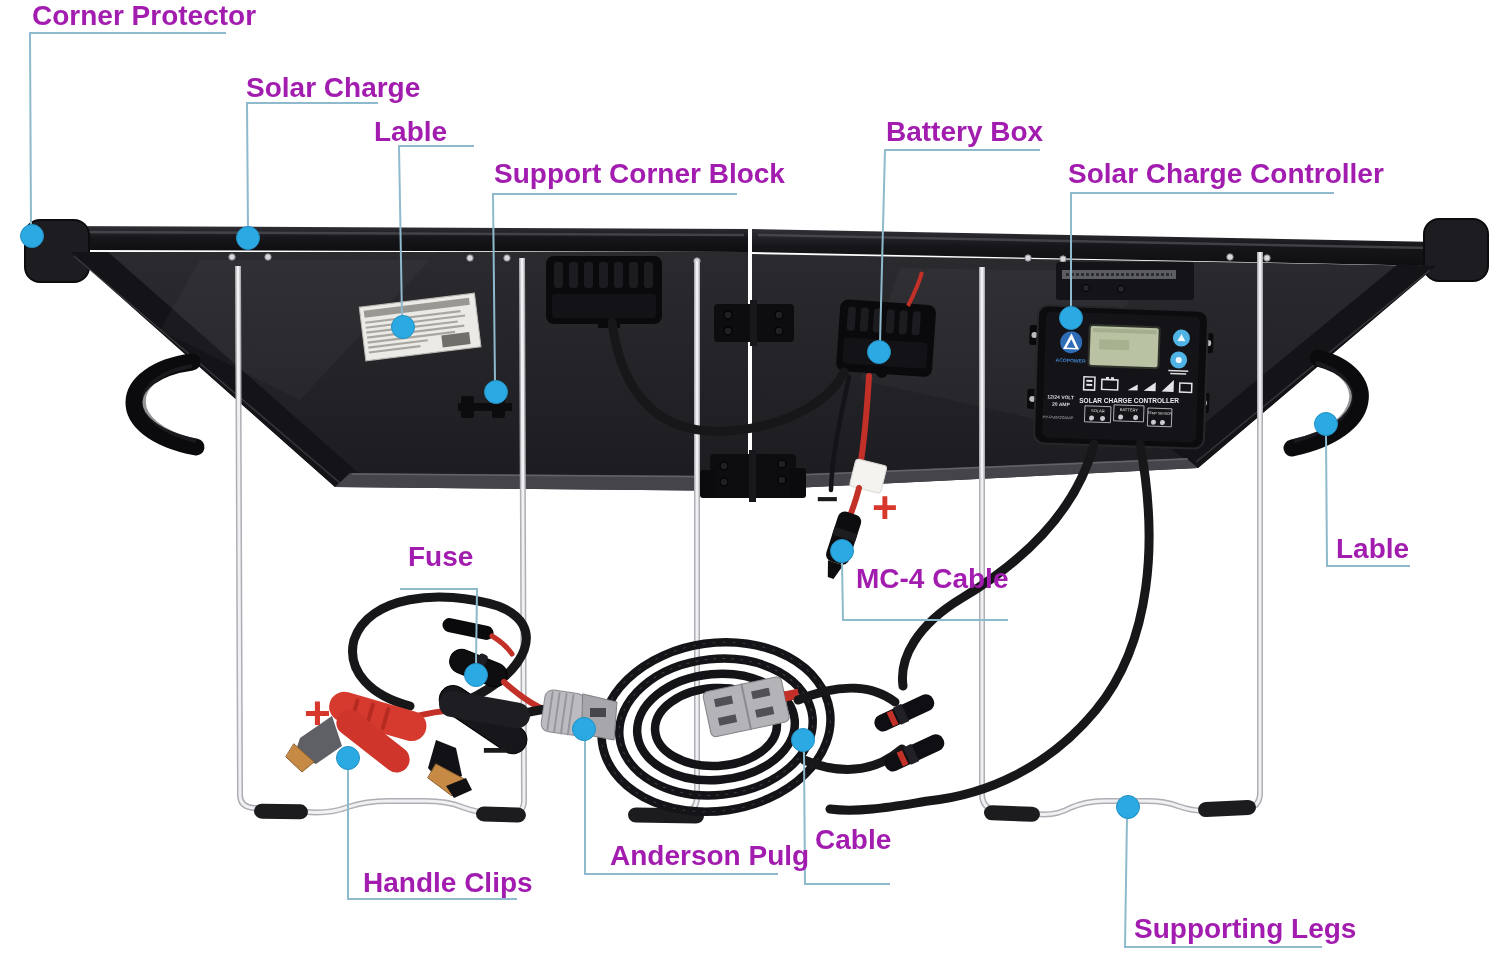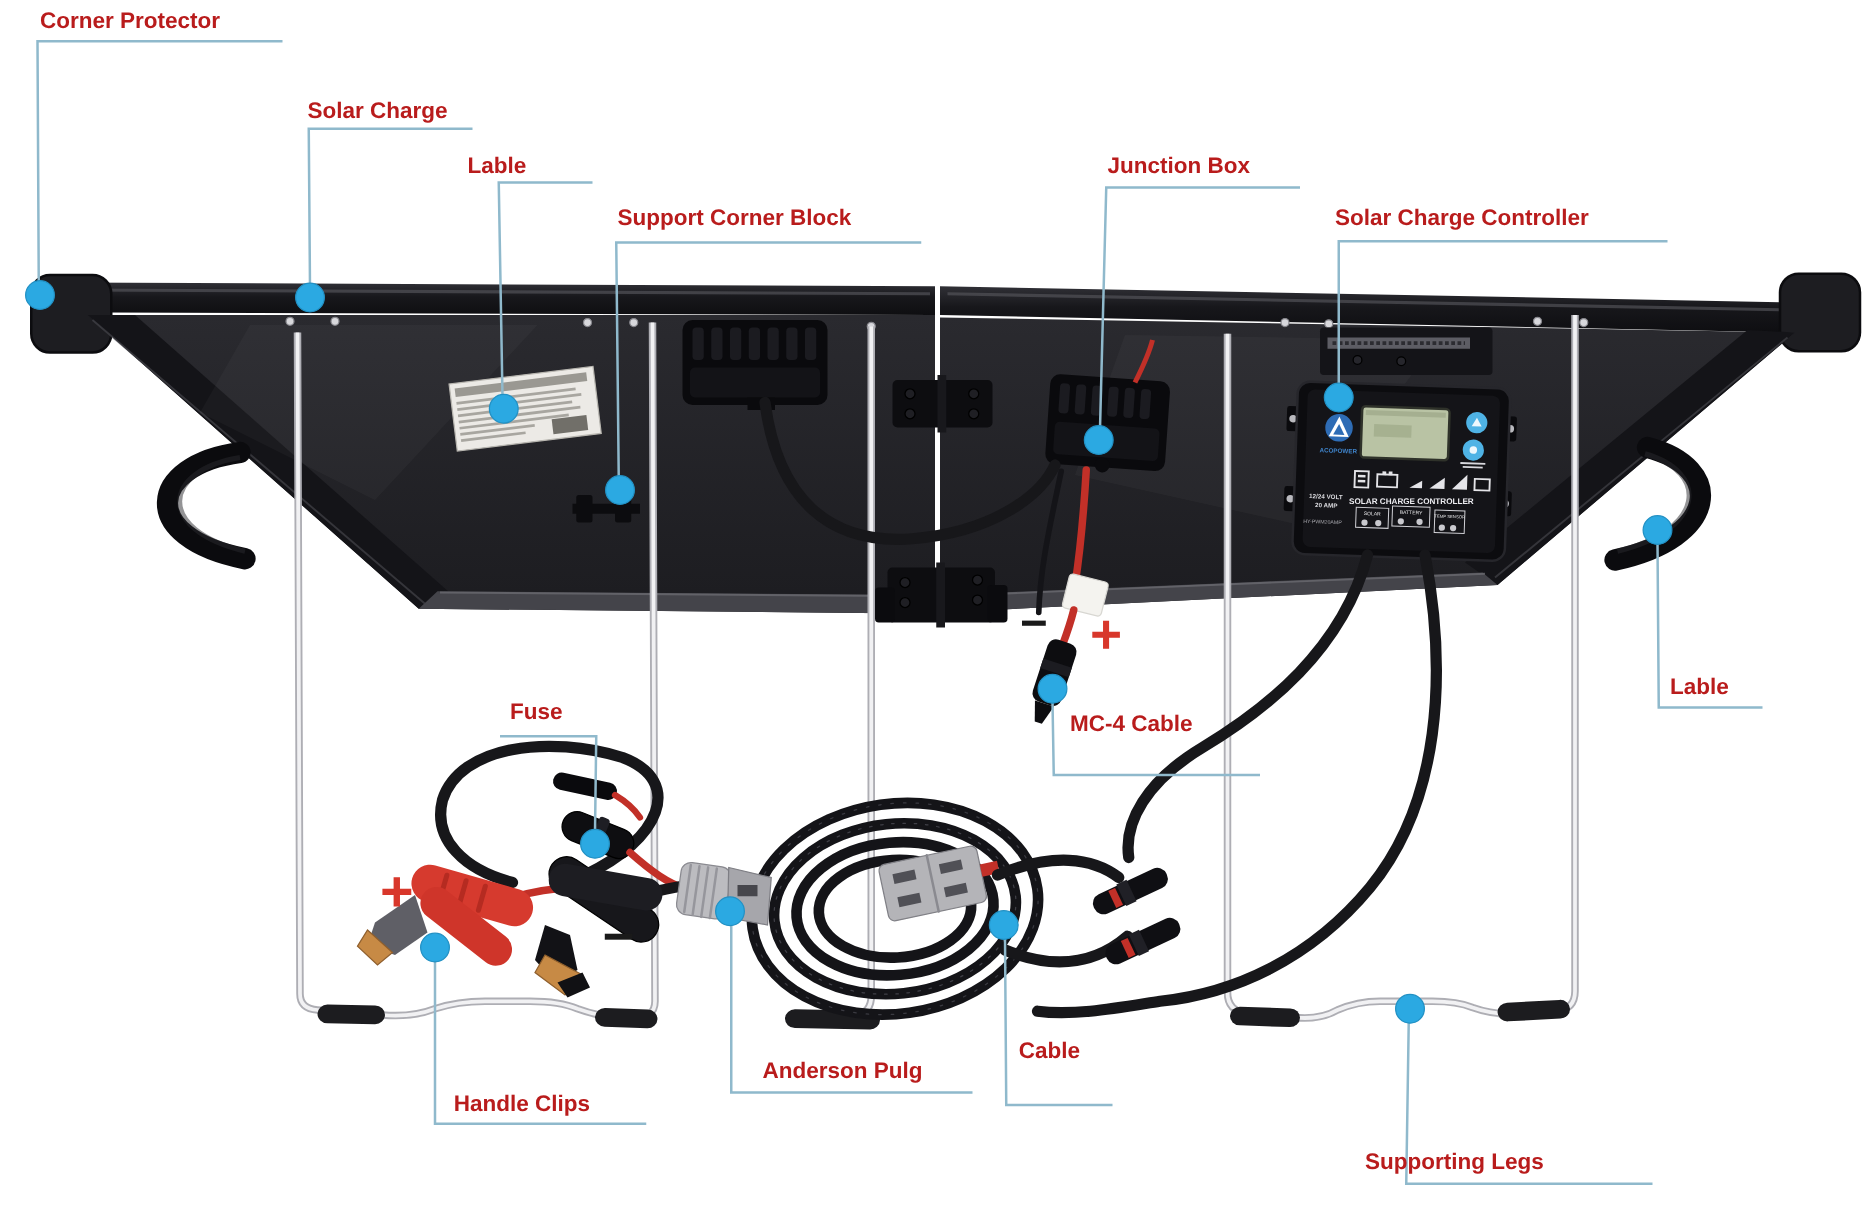--- a/index.html
+++ b/index.html
@@ -2,22 +2,22 @@
 <html><head>
 <meta charset="utf-8">
 <style>
   html,body{margin:0;padding:0;background:#ffffff;}
   #stage{
     position:relative;width:1494px;height:964px;background:#ffffff;
     overflow:hidden;font-family:"Liberation Sans",sans-serif;
   }
   #artwork{position:absolute;left:0;top:0;width:1494px;height:964px;}
   .label{
-    position:absolute;font-weight:bold;font-size:18px;line-height:26px;
-    color:#b91c1c;white-space:nowrap;z-index:5;
+    position:absolute;font-weight:bold;font-size:28px;line-height:26px;
+    color:#a21caf;white-space:nowrap;z-index:5;
   }
   .mark{position:absolute;font-weight:bold;z-index:5;line-height:1;}
   .mark.red{color:#D8372B;}
   .mark.black{color:#1A1A1A;}
 </style>
 </head>
 <body>
 
 <div id="stage">
 
@@ -359,28 +359,28 @@
     <circle cx="584" cy="729" r="11.5"></circle>
     <circle cx="803" cy="740" r="11.5"></circle>
     <circle cx="1128" cy="807" r="11.5"></circle>
   </g>
 </svg>
 
 <div class="label" style="left:32px;top:3px">Corner Protector</div>
 <div class="label" style="left:246px;top:75px">Solar Charge</div>
 <div class="label" style="left:374px;top:119px">Lable</div>
 <div class="label" style="left:494px;top:161px">Support Corner Block</div>
-<div class="label" style="left:886px;top:119px">Junction Box</div>
+<div class="label" style="left:886px;top:119px">Battery Box</div>
 <div class="label" style="left:1068px;top:161px">Solar Charge Controller</div>
 <div class="label" style="left:1336px;top:536px">Lable</div>
-<div class="label" style="left:408px;top:556px">Fuse</div>
+<div class="label" style="left:408px;top:544px">Fuse</div>
 <div class="label" style="left:856px;top:566px">MC-4 Cable</div>
 <div class="label" style="left:363px;top:870px">Handle Clips</div>
 <div class="label" style="left:610px;top:843px">Anderson Pulg</div>
 <div class="label" style="left:815px;top:827px">Cable</div>
-<div class="label" style="left:1092px;top:916px">Supporting Legs</div>
+<div class="label" style="left:1134px;top:916px">Supporting Legs</div>
 
 <span class="mark red" style="left:304px;top:690px;font-size:46px">+</span>
 <span class="mark black" style="left:482px;top:728px;font-size:44px">−</span>
 <span class="mark black" style="left:816px;top:480px;font-size:38px">−</span>
 <span class="mark red" style="left:872px;top:486px;font-size:44px">+</span>
 
 </div>
 
 </body></html>

